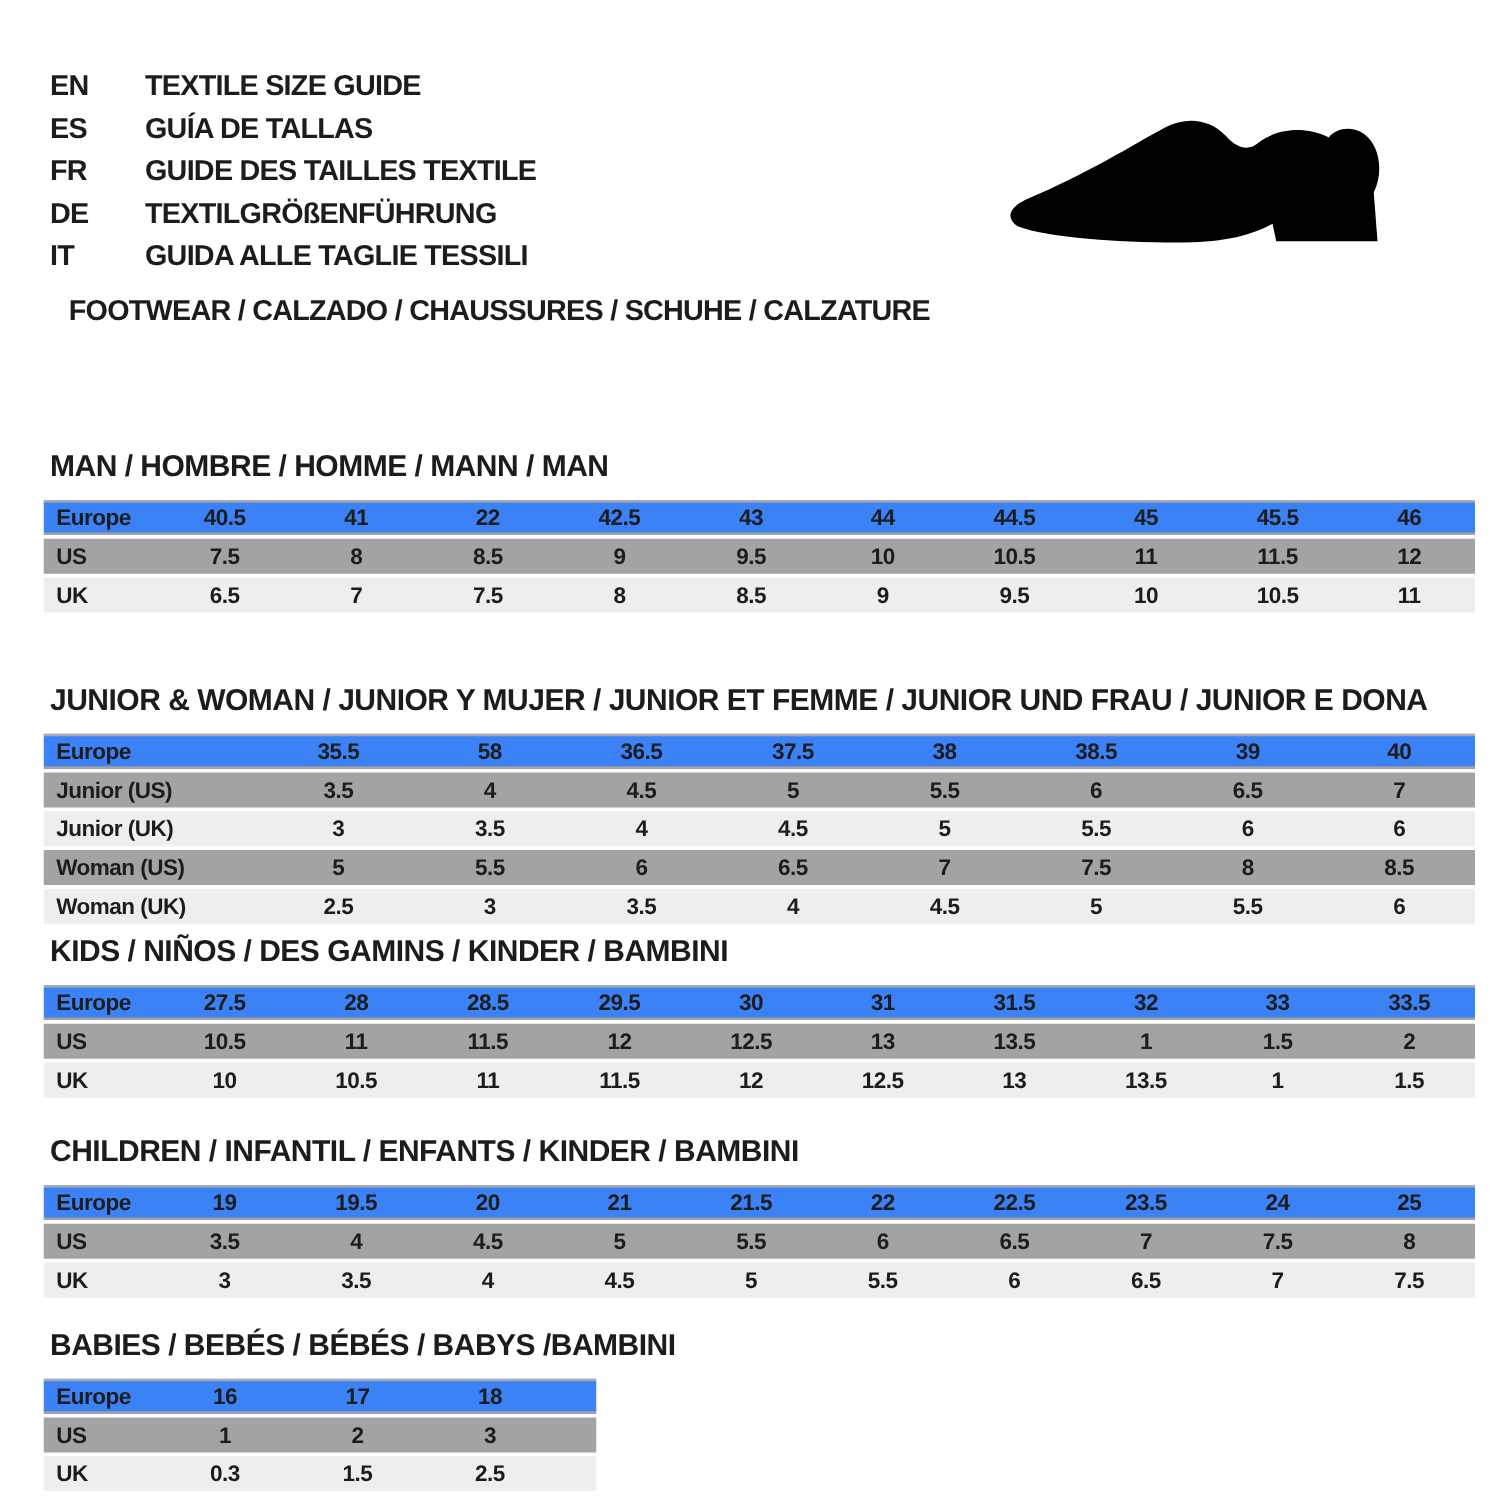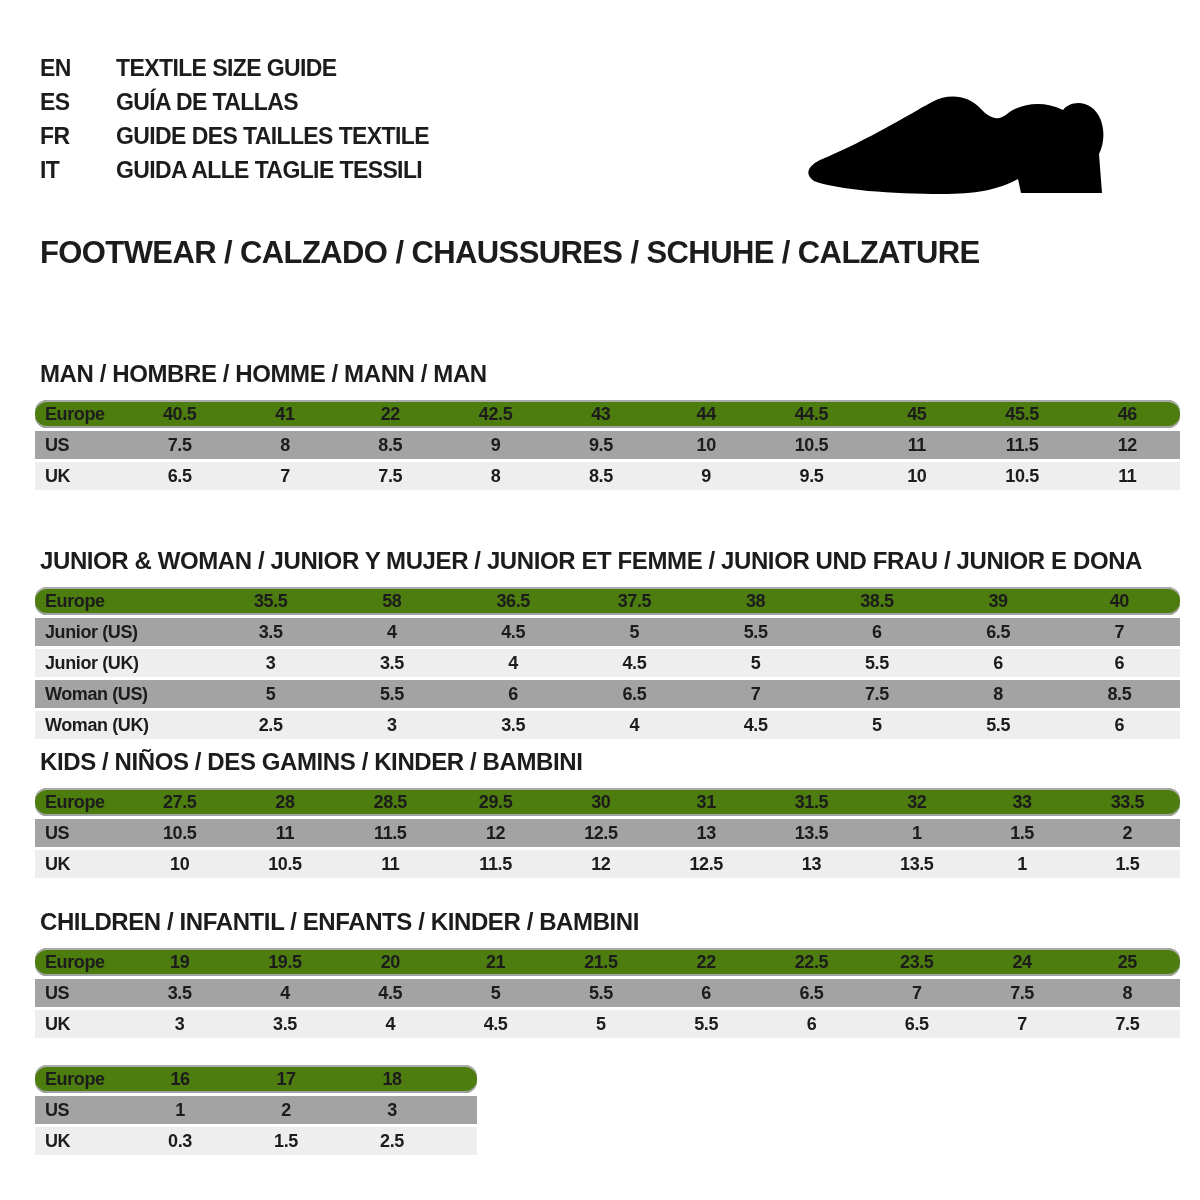--- a/index.html
+++ b/index.html
@@ -46,23 +46,23 @@
     left: 800px;
     top: 58px;
     width: 340px;
     height: 128px;
   }
   .shoe-wrap svg { display: block; width: 100%; height: 100%; }
 
   
   .category-line {
     position: absolute;
-    left: 40px;
+    left: 55px;
     top: 214px;
-    font-size: 31px;
+    font-size: 23px;
     font-weight: 700;
     letter-spacing: -0.6px;
     white-space: nowrap;
   }
 
   
   .size-section {
     position: absolute;
     left: 35px;
     width: 1145px;
@@ -90,23 +90,22 @@
     height: 28px;
     margin-bottom: 3px;
     align-items: center;
     background: #a3a3a3;
   }
   .cols10 .t-row { grid-template-columns: 92px repeat(10, 1fr); }
   .cols8  .t-row { grid-template-columns: 175px repeat(8, 1fr); }
   .cols3  .t-row { grid-template-columns: 92px 106px 106px 106px; }
 
   .t-row.t-head {
-    background: #4d7c0f;
+    background: #3b82f6;
     box-shadow: inset 0 2px 0 #ababab, inset 0 -2px 0 #a2a2a2;
-    border-radius: 12px;
   }
   .t-row:not(.t-head):nth-child(odd) { background: #eeeeee; }
 
   .cell {
     font-size: 18px;
     font-weight: 700;
     letter-spacing: -0.4px;
     line-height: 28px;
     white-space: nowrap;
   }
@@ -123,20 +122,24 @@
       <span class="lang-code">EN</span>
       <span class="lang-title">TEXTILE SIZE GUIDE</span>
     </div>
     <div class="lang-row">
       <span class="lang-code">ES</span>
       <span class="lang-title">GUÍA DE TALLAS</span>
     </div>
     <div class="lang-row">
       <span class="lang-code">FR</span>
       <span class="lang-title">GUIDE DES TAILLES TEXTILE</span>
+    </div>
+    <div class="lang-row">
+      <span class="lang-code">DE</span>
+      <span class="lang-title">TEXTILGRÖßENFÜHRUNG</span>
     </div>
     <div class="lang-row">
       <span class="lang-code">IT</span>
       <span class="lang-title">GUIDA ALLE TAGLIE TESSILI</span>
     </div>
   </div>
 
   <div class="shoe-wrap">
     <svg viewBox="0 0 340 126" xmlns="http://www.w3.org/2000/svg" aria-hidden="true">
       <path fill="#000000" d="
@@ -349,20 +352,21 @@
           <div class="cell val">5.5</div>
           <div class="cell val">6</div>
           <div class="cell val">6.5</div>
           <div class="cell val">7</div>
           <div class="cell val">7.5</div>
         </div>
       </div>
   </section>
 
   <section class="size-section" id="sec-babies">
+    <h2 class="table-title">BABIES / BEBÉS / BÉBÉS / BABYS /BAMBINI</h2>
     <div class="size-table cols3">
         <div class="t-row t-head">
           <div class="cell label">Europe</div>
           <div class="cell val">16</div>
           <div class="cell val">17</div>
           <div class="cell val">18</div>
         </div>
         <div class="t-row">
           <div class="cell label">US</div>
           <div class="cell val">1</div>

